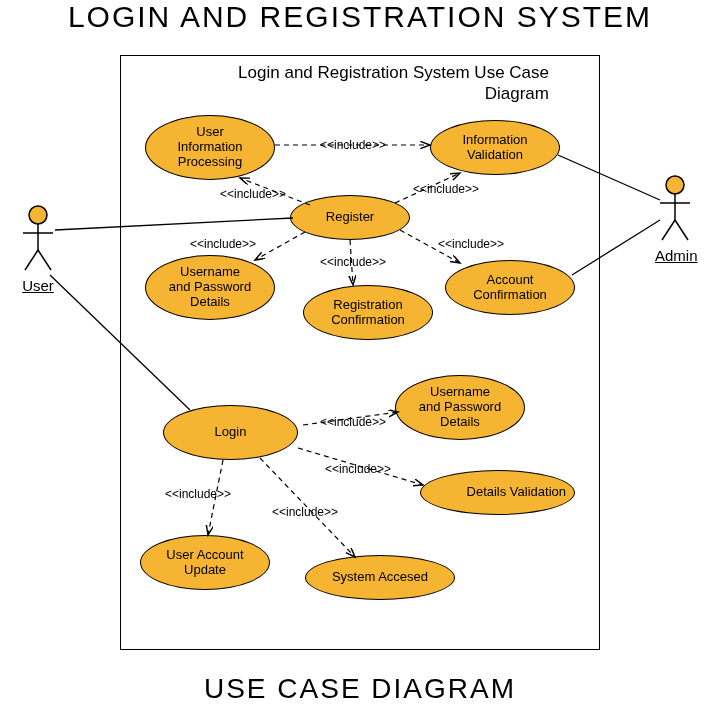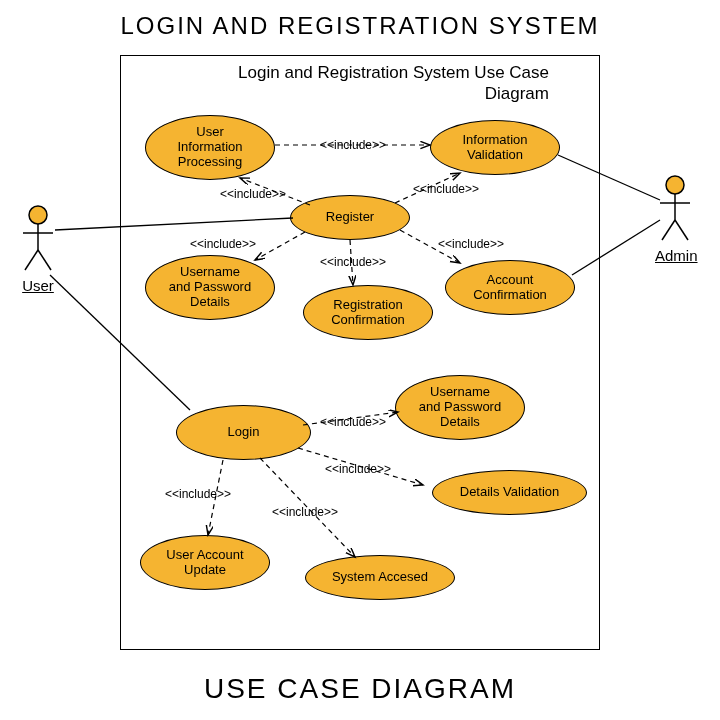--- a/index.html
+++ b/index.html
@@ -6,24 +6,23 @@
     body {
       width: 720px;
       height: 720px;
       background: #fff;
       font-family: Arial, Helvetica, sans-serif;
       position: relative;
       overflow: hidden;
     }
     .title-top {
       text-align: center;
-      font-size: 24px;
+      font-size: 30px;
       letter-spacing: 2px;
       font-weight: 400;
-      padding-top: 12px;
     }
     .title-bottom {
       position: absolute;
       bottom: 15px;
       width: 100%;
       text-align: center;
       font-size: 28px;
       letter-spacing: 2px;
       font-weight: 400;
     }
@@ -118,27 +117,27 @@
 <div class="usecase" style="left:145px; top:255px; width:130px; height:65px;">
     <span>Username<br>and Password<br>Details</span>
   </div>
 <div class="usecase" style="left:303px; top:285px; width:130px; height:55px;text-align:center;">
     <span>Registration<br>Confirmation</span>
   </div>
 <div class="usecase" style="left:445px; top:260px; width:130px; height:55px;text-align:center;">
     <span>Account<br>Confirmation</span>
   </div>
 
-<div class="usecase" style="left:176px; top:405px; width:135px; height:55px;">
+<div class="usecase" style="left:163px; top:405px; width:135px; height:55px;">
     <span>Login</span>
   </div>
 <div class="usecase" style="left:395px; top:375px; width:130px; height:65px;">
     <span>Username<br>and Password<br>Details</span>
   </div>
-<div class="usecase" style="left:432px; top:470px; width:155px; height:45px;">
+<div class="usecase" style="left:420px; top:470px; width:155px; height:45px;justify-content:flex-end;">
     <span>Details Validation</span>
   </div>
 <div class="usecase" style="left:140px; top:535px; width:130px; height:55px;">
     <span>User Account<br>Update</span>
   </div>
 <div class="usecase" style="left:305px; top:555px; width:150px; height:45px;">
     <span>System Accesed</span>
   </div>
 
 <div class="stereo" style="left:320px; top:138px;">&lt;&lt;include&gt;&gt;</div>

